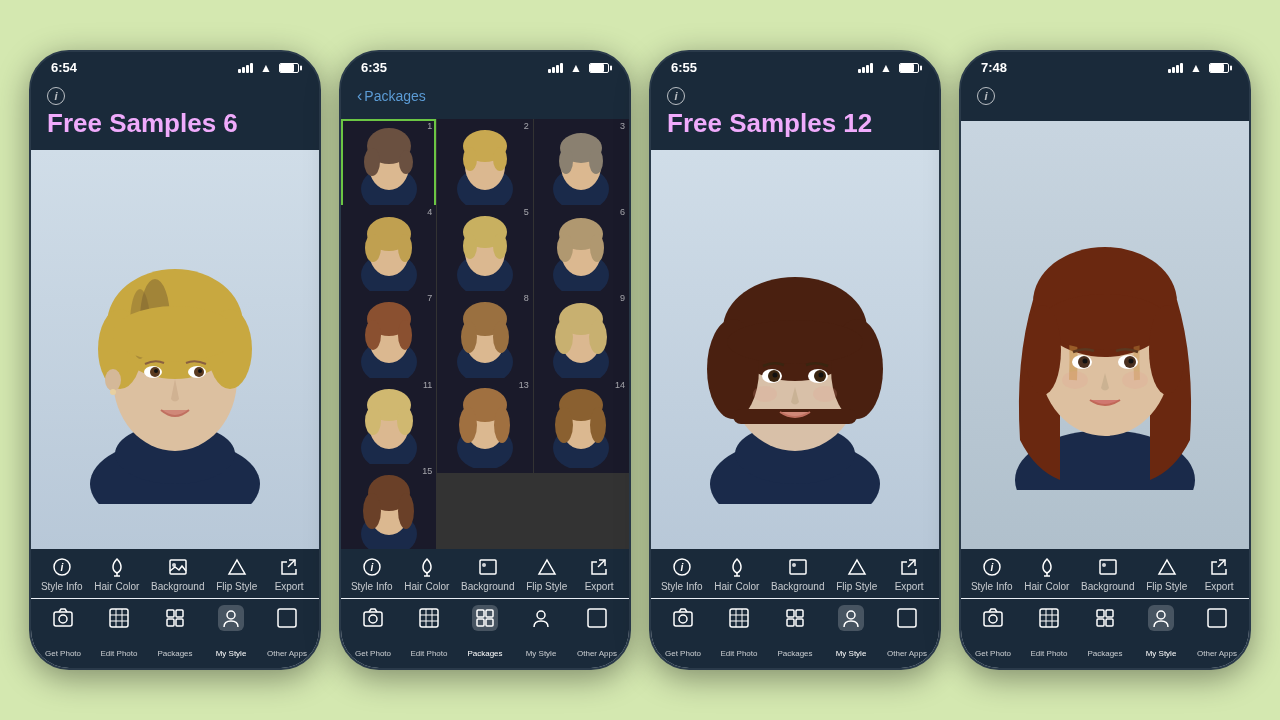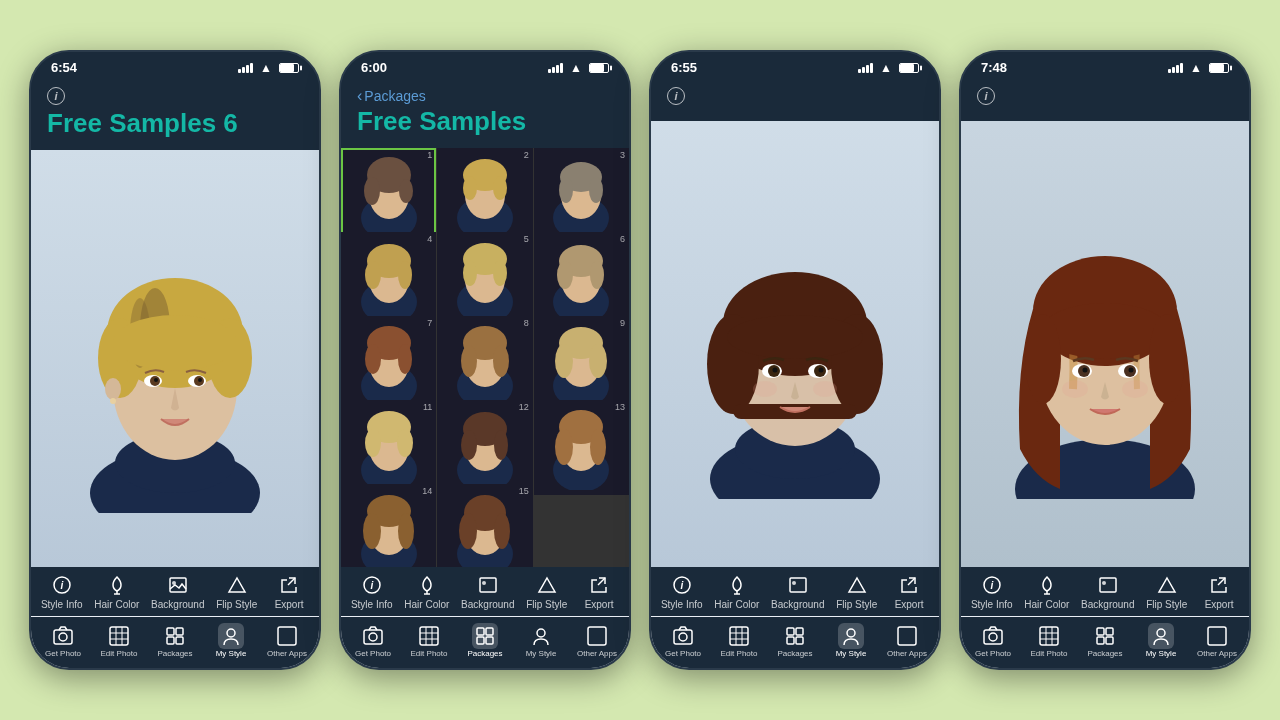--- a/index.html
+++ b/index.html
@@ -125,21 +125,21 @@
       color: rgba(255,255,255,0.7);
       font-size: 11px;
       display: flex;
       align-items: center;
       justify-content: center;
       font-style: italic;
       font-weight: bold;
     }
 
     .app-title {
-      color: #14b8a6;
+      color: #f0abfc;
       font-size: 26px;
       font-weight: 700;
       line-height: 1.1;
     }
 
     .back-nav {
       display: flex;
       align-items: center;
       color: #5b9bd5;
       font-size: 14px;
@@ -190,21 +190,21 @@
       padding: 6px 4px 10px;
       display: flex;
       justify-content: space-around;
       flex-shrink: 0;
     }
 
     .nav-btn {
       display: flex;
       flex-direction: column;
       align-items: center;
-      gap: 0;
+      gap: 18px;
       cursor: pointer;
       min-width: 44px;
     }
 
     .nav-icon {
       width: 26px;
       height: 26px;
       display: flex;
       align-items: center;
       justify-content: center;
@@ -457,40 +457,39 @@
               </svg>
           </div>
           <span class="nav-label">Other Apps</span>
         </div>
       </div>
     </div>
   </div>
 
   <div class="phone">
     <div class="status-bar">
-      <span class="status-time">6:00</span>
+      <span class="status-time">6:35</span>
       <div class="status-icons">
         <div class="signal-dots">
           <div style="width:3px;height:4px;" class="signal-dot"></div>
           <div style="width:3px;height:6px;" class="signal-dot"></div>
           <div style="width:3px;height:8px;" class="signal-dot"></div>
           <div style="width:3px;height:10px;" class="signal-dot"></div>
         </div>
         <span style="color:white;font-size:12px;margin-left:3px;">▲</span>
         <div class="battery-icon">
             <div class="battery-fill"></div>
           </div>
       </div>
     </div>
     <div class="app-header">
       <div class="back-nav">
         <span class="back-arrow">‹</span>
         <span>Packages</span>
       </div>
-      <div class="app-title">Free Samples</div>
     </div>
     <div class="screen">
       <div class="main-content">
         <div class="grid-container">
 
           <div class="grid-item selected">
             <span class="grid-item-num">1</span>
             <div class="grid-person">
               <svg width="70" height="85" viewBox="0 0 70 85">
                   <ellipse cx="35" cy="65" rx="28" ry="22" fill="#1a2a4a"></ellipse>
@@ -612,33 +611,20 @@
           <div class="grid-item">
             <span class="grid-item-num">11</span>
             <div class="grid-person">
               <svg width="70" height="85" viewBox="0 0 70 85">
                   <ellipse cx="35" cy="65" rx="28" ry="22" fill="#1a2a4a"></ellipse>
                   <rect x="26" y="48" width="18" height="16" fill="#dbb890" rx="2"></rect>
                   <ellipse cx="35" cy="42" rx="20" ry="24" fill="#dbb890"></ellipse>
                   <ellipse cx="35" cy="22" rx="22" ry="16" fill="#d0b870"></ellipse>
                   <ellipse cx="19" cy="38" rx="8" ry="14" fill="#d0b870"></ellipse>
                   <ellipse cx="51" cy="38" rx="8" ry="14" fill="#d0b870"></ellipse>
-                </svg>
-            </div>
-          </div>
-          <div class="grid-item">
-            <span class="grid-item-num">12</span>
-            <div class="grid-person">
-              <svg width="70" height="85" viewBox="0 0 70 85">
-                  <ellipse cx="35" cy="65" rx="28" ry="22" fill="#1a2a4a"></ellipse>
-                  <rect x="26" y="48" width="18" height="16" fill="#dbb890" rx="2"></rect>
-                  <ellipse cx="35" cy="42" rx="20" ry="24" fill="#dbb890"></ellipse>
-                  <ellipse cx="35" cy="24" rx="22" ry="17" fill="#5a3828"></ellipse>
-                  <ellipse cx="19" cy="40" rx="8" ry="15" fill="#5a3828"></ellipse>
-                  <ellipse cx="51" cy="40" rx="7" ry="15" fill="#5a3828"></ellipse>
                 </svg>
             </div>
           </div>
 
           <div class="grid-item">
             <span class="grid-item-num">13</span>
             <div class="grid-person">
               <svg width="70" height="85" viewBox="0 0 70 85">
                   <ellipse cx="35" cy="65" rx="28" ry="22" fill="#1a2a4a"></ellipse>
                   <rect x="26" y="48" width="18" height="16" fill="#dbb890" rx="2"></rect>
@@ -794,20 +780,21 @@
         <span style="color:white;font-size:12px;margin-left:3px;">▲</span>
         <div class="battery-icon">
             <div class="battery-fill"></div>
           </div>
       </div>
     </div>
     <div class="app-header">
       <div class="app-header-top">
         <div class="info-icon">i</div>
       </div>
+      <div class="app-title">Free Samples 12</div>
     </div>
     <div class="screen">
       <div class="main-content">
         <div class="face-display">
 
           <svg width="220" height="310" viewBox="0 0 220 310">
 
             <ellipse cx="110" cy="290" rx="85" ry="45" fill="#1a2a4a"></ellipse>
             <ellipse cx="110" cy="260" rx="60" ry="30" fill="#1a2a4a"></ellipse>
 

